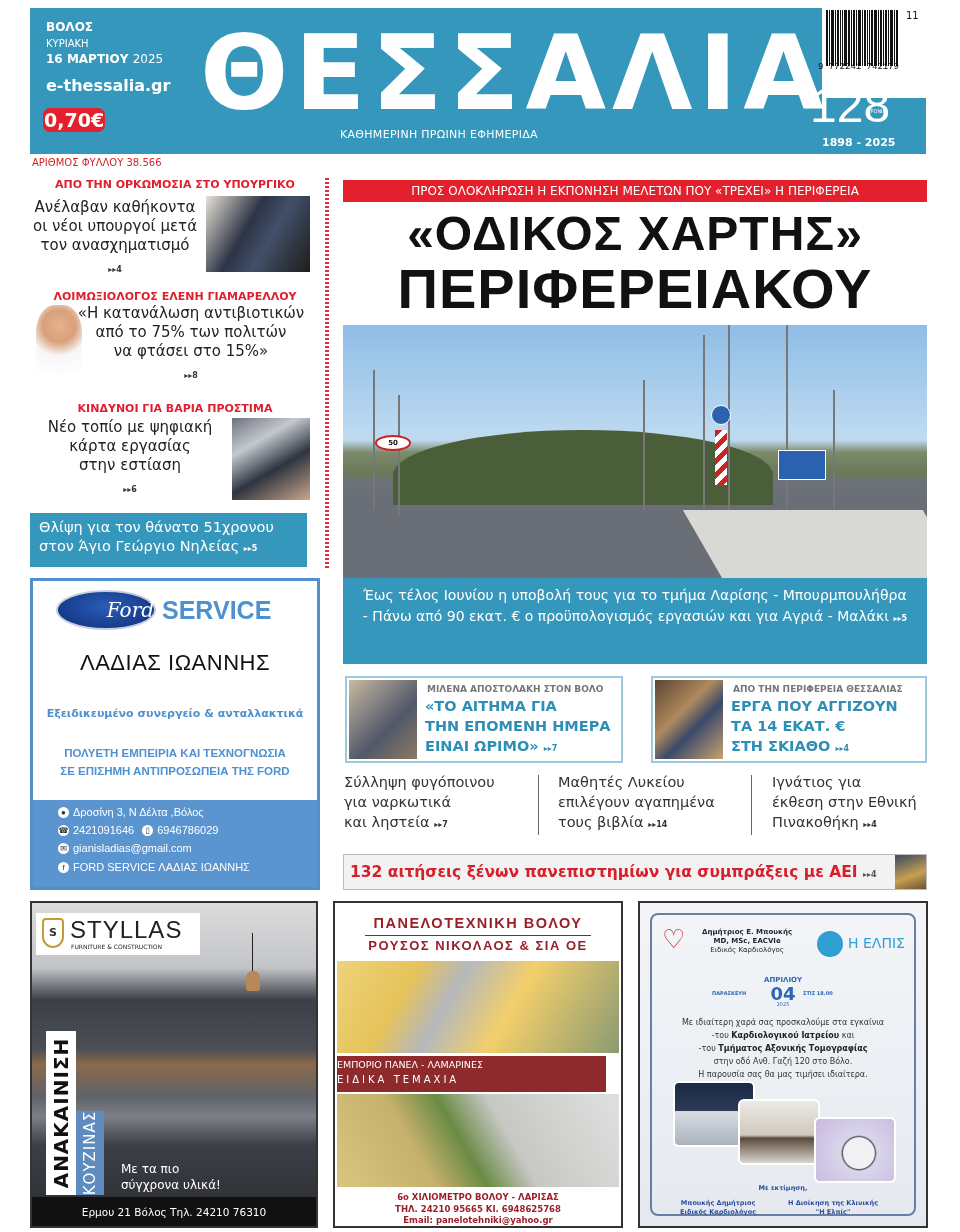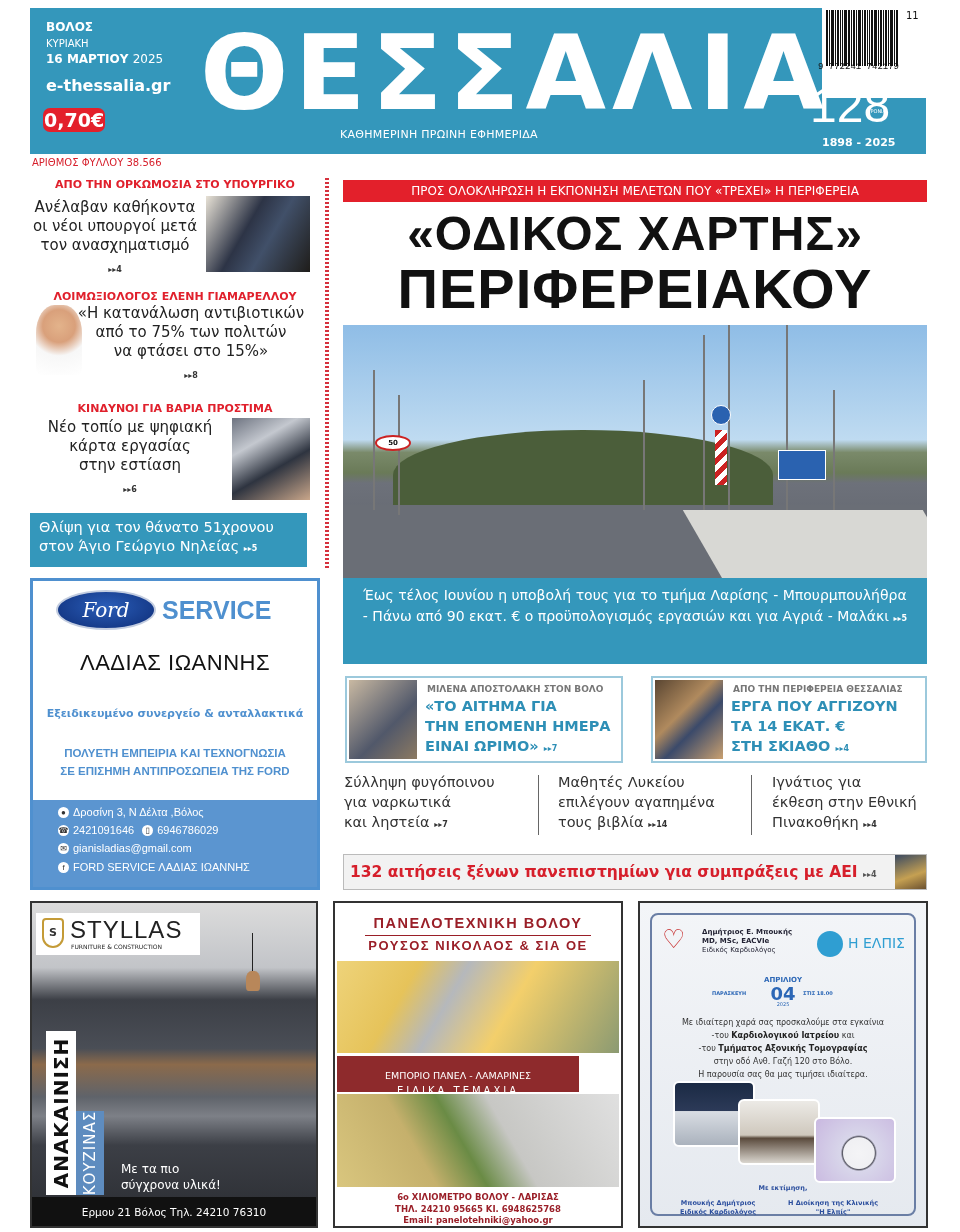--- a/index.html
+++ b/index.html
@@ -31,21 +31,21 @@
   .kicker { color: #e0202c; font-weight: bold; font-size: 11px; text-align: center; }
   .story-text { font-size: 15px; line-height: 19px; text-align: center; color: #222; }
   .pageref { font-size: 8px; font-weight: bold; color: #333; }
   .photo { background: linear-gradient(135deg, #7a7f86, #3c4350 55%, #b6a58e); }
   .blue-box { left: 30px; top: 513px; width: 277px; height: 54px; background: #3497bb; color: #fff; font-size: 14.5px; line-height: 19px; padding: 5px 9px; }
   .blue-box .pageref { color: #fff; }
 
   
   .ford { left: 30px; top: 578px; width: 290px; height: 312px; border: 3px solid #4f90cf; background: #fff; }
   .ford-bottom { left: 33px; top: 800px; width: 284px; height: 87px; background: #5b95d0; }
-  .ford-oval { left: 56px; top: 590px; width: 100px; height: 40px; border-radius: 50%; background: radial-gradient(ellipse at 50% 40%, #2a5db8, #0e2d77); border: 2px solid #c3cde0; color: #fff; font-family: "DejaVu Serif", serif; font-style: italic; font-size: 20px; text-align: center; line-height: 36px; }
+  .ford-oval { left: 56px; top: 590px; width: 100px; height: 40px; border-radius: 50%; background: radial-gradient(ellipse at 50% 40%, #2a5db8, #0e2d77); border: 2px solid #c3cde0; color: #fff; font-family: "DejaVu Serif", serif; font-style: italic; font-size: 20px; text-align: right; line-height: 36px; }
   .ford-service { left: 162px; top: 596px; color: #4f90cf; font-size: 25px; font-weight: bold; font-family: "Liberation Sans", sans-serif; }
   .ford-name { left: 30px; width: 290px; top: 650px; text-align: center; font-size: 22px; font-family: "Liberation Sans", sans-serif; color: #111; letter-spacing: 0.5px; }
   .ford-sub { left: 30px; width: 290px; top: 707px; text-align: center; font-size: 11px; color: #4f90cf; font-weight: bold; }
   .ford-exp { left: 30px; width: 290px; top: 744px; text-align: center; font-size: 11.5px; line-height: 18px; color: #4f90cf; font-weight: bold; font-family: "Liberation Sans", sans-serif; }
   .ford-contact { color: #fff; font-size: 11px; font-family: "Liberation Sans", sans-serif; display: flex; align-items: center; gap: 4px; }
   .cicon { display: inline-block; width: 11px; height: 11px; border-radius: 50%; background: #fff; color: #333; font-size: 8px; line-height: 11px; text-align: center; }
 
   
   .red-kicker { left: 343px; top: 180px; width: 584px; height: 22px; background: #e3202b; color: #fff; font-size: 12px; line-height: 22px; text-align: center; }
   .headline1 { left: 343px; width: 584px; top: 206px; text-align: center; font-size: 48px; font-weight: bold; color: #111; letter-spacing: 1px; line-height: 56px; font-family: "Liberation Sans", sans-serif; }
@@ -82,29 +82,29 @@
   .styllas-v2 { position: absolute; left: 44px; top: 208px; width: 28px; height: 84px; background: #5e8cbf; }
   .styllas-v2 span { position: absolute; left: 50%; top: 50%; transform: translate(-50%, -50%) rotate(-90deg); font-size: 15px; color: #fff; white-space: nowrap; letter-spacing: 1px; }
   .styllas-slogan { position: absolute; left: 89px; top: 258px; color: #fff; font-size: 12px; line-height: 16px; }
   .styllas-footer { position: absolute; left: 0; top: 294px; width: 284px; height: 30px; background: #111; color: #fff; font-size: 10.5px; text-align: center; line-height: 30px; }
 
   .panel { left: 333px; width: 290px; background: #fff; }
   .panel-title { position: absolute; left: 0; width: 286px; top: 12px; text-align: center; color: #9a1f28; font-weight: bold; font-size: 14.5px; letter-spacing: 1.5px; font-family: "Liberation Sans", sans-serif; }
   .panel-rule { position: absolute; left: 30px; width: 226px; top: 32px; height: 1px; background: #9a1f28; }
   .panel-sub { position: absolute; left: 0; width: 286px; top: 35px; text-align: center; color: #9a1f28; font-weight: bold; font-size: 13px; letter-spacing: 1.5px; font-family: "Liberation Sans", sans-serif; }
   .panel-photo1 { position: absolute; left: 2px; top: 58px; width: 282px; height: 92px; background: linear-gradient(120deg, #eed37a 0%, #e6c35a 25%, #b5b8bc 40%, #f3cf6b 60%, #8b9a72 100%); }
-  .panel-band { position: absolute; left: 2px; top: 153px; width: 242px; height: 36px; background: #8e2a2c; color: #fff; text-align: center; font-size: 9.5px; line-height: 15px; padding-top: 12px; }
+  .panel-band { position: absolute; left: 2px; top: 153px; width: 269px; height: 36px; background: #8e2a2c; color: #fff; font-size: 9.5px; line-height: 15px; padding-top: 1px; }
   .panel-band div:last-child { letter-spacing: 3px; font-size: 10px; }
   .panel-photo2 { position: absolute; left: 2px; top: 191px; width: 282px; height: 93px; background: linear-gradient(60deg, #d9c67e 0%, #c5b06c 30%, #6a8b45 45%, #c7c7c4 60%, #e0e0e0 100%); }
   .panel-addr { position: absolute; left: 0; width: 286px; top: 289px; text-align: center; color: #9a1f28; font-size: 8.5px; line-height: 11.5px; font-weight: bold; }
 
   .invite { left: 638px; width: 290px; background: linear-gradient(to bottom, #f3f5f8, #e5e9ef); }
   .invite-frame { position: absolute; left: 10px; top: 10px; width: 266px; height: 303px; border: 2px solid #6a7ea5; border-radius: 8px; }
   .heart { position: absolute; left: 22px; top: 24px; width: 30px; height: 24px; color: #c83232; font-size: 26px; line-height: 24px; }
-  .doc-name { position: absolute; left: 62px; top: 25px; font-size: 7px; line-height: 9px; color: #223; text-align: left; font-weight: bold; }
+  .doc-name { position: absolute; left: 62px; top: 25px; font-size: 7px; line-height: 9px; color: #223; text-align: center; font-weight: bold; }
   .elpis-mark { position: absolute; left: 177px; top: 28px; width: 26px; height: 26px; border-radius: 50%; background: #2f9ed2; }
   .elpis { position: absolute; left: 208px; top: 32px; font-size: 14px; color: #2f9ed2; }
   .inv-month { position: absolute; left: 0; width: 286px; top: 73px; text-align: center; font-size: 7px; color: #2c67b6; font-weight: bold; }
   .inv-day { position: absolute; left: 0; width: 286px; top: 80px; text-align: center; font-size: 18px; color: #2c67b6; font-weight: bold; }
   .inv-dayname { position: absolute; left: 72px; top: 87px; font-size: 5px; color: #2c67b6; font-weight: bold; }
   .inv-time { position: absolute; left: 163px; top: 87px; font-size: 5px; color: #2c67b6; font-weight: bold; }
   .inv-year { position: absolute; left: 0; width: 286px; top: 98px; text-align: center; font-size: 5px; color: #2c67b6; }
   .inv-body { position: absolute; left: 0; width: 286px; top: 113px; text-align: center; font-size: 8px; line-height: 13px; color: #333; }
   .inv-body b { color: #222; }
   .inv-img { position: absolute; border: 2px solid #fff; border-radius: 6px; }

